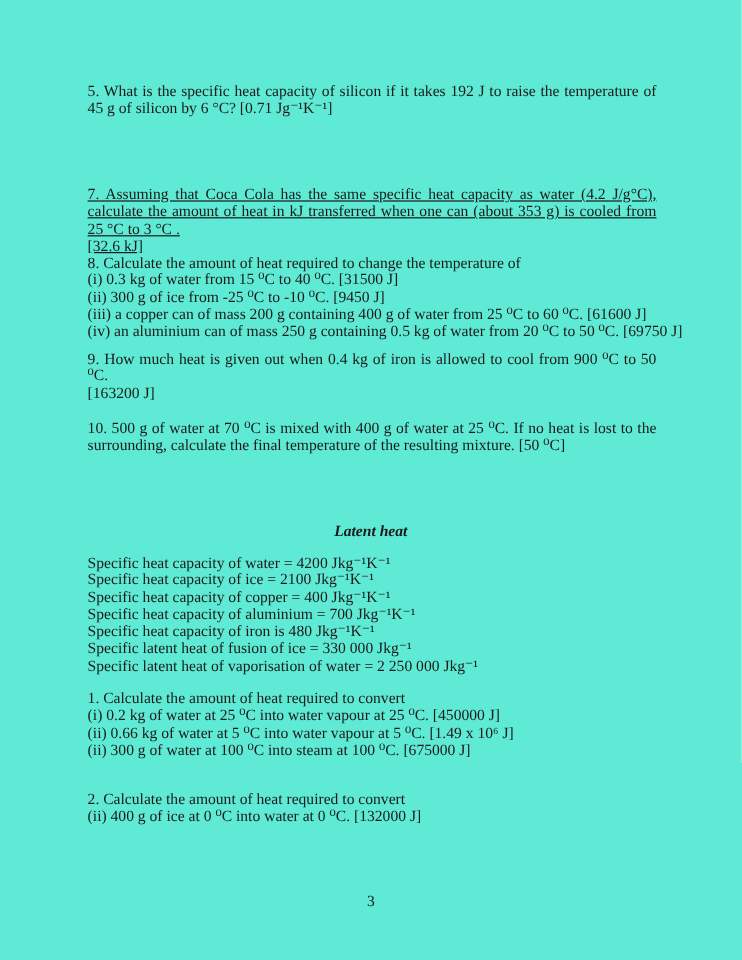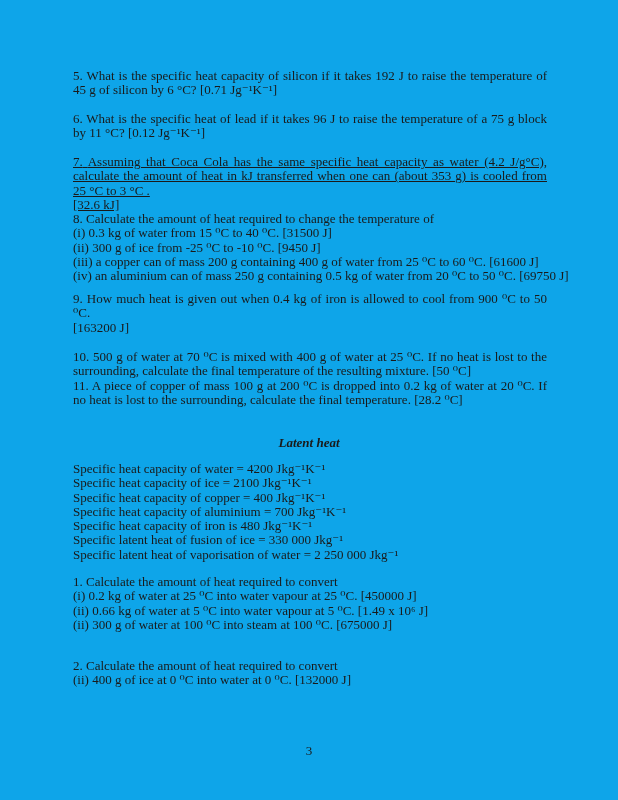--- a/index.html
+++ b/index.html
@@ -1,43 +1,38 @@
 <!DOCTYPE html>
 <html><head>
 <meta charset="utf-8">
 <style>
   html, body { margin: 0; padding: 0; background: #ffffff; }
   body { width: 618px; height: 800px; position: relative; overflow: hidden; }
   .page {
-    position: absolute; left: 0; top: 0; width: 618px; height: 800px; background: #0ea5e9;
+    position: absolute; left: 0; top: 0; width: 618px; height: 800px; background: #5eead4;
     font-family: "Liberation Serif", "DejaVu Serif", serif; color: #1a1a1a;
     font-size: 13px; line-height: 14.3px;
   }
   .block { position: absolute; left: 73px; width: 474px; }
   .just { text-align: justify; text-align-last: left; }
   .line { white-space: nowrap; display: block; }
   .heading { position: absolute; left: 0; width: 618px; text-align: center; font-weight: bold; font-style: italic; }
   .pagenum { position: absolute; left: 0; width: 618px; text-align: center; }
 </style>
 </head>
 <body>
 
 <div class="page">
 
   <div class="block just" style="top:69px;">
     <span>5.</span>
     <span>What is the specific heat capacity of silicon if it takes 192 J to raise the temperature of 45 g of silicon by 6 °C?</span>
     <span>[0.71 Jg⁻¹K⁻¹]</span>
   </div>
 
-  <div class="block just" style="top:112px;">
-    <span>6.</span>
-    <span>What is the specific heat of lead if it takes 96 J to raise the temperature of a 75 g block by 11 °C?</span>
-    <span>[0.12 Jg⁻¹K⁻¹]</span>
-  </div>
 
   <div class="block just" style="top:155px;text-decoration:underline;">
     <span>7.</span>
     <span>Assuming that Coca Cola has the same specific heat capacity as water (4.2 J/g°C), calculate the amount of heat in kJ transferred when one can (about 353 g) is cooled from 25 °C to 3 °C .</span>
     <br><span>[32.6 kJ]</span>
   </div>
 
   <div class="block" style="top:212px;">
     <span class="line">
       <span>8.</span>
@@ -70,25 +65,20 @@
     <span>How much heat is given out when 0.4 kg of iron is allowed to cool from 900 ⁰C to 50 ⁰C.</span>
     <br><span>[163200 J]</span>
   </div>
 
   <div class="block just" style="top:350px;">
     <span>10.</span>
     <span>500 g of water at 70 ⁰C is mixed with 400 g of water at 25 ⁰C. If no heat is lost to the surrounding, calculate the final temperature of the resulting mixture.</span>
     <span>[50 ⁰C]</span>
   </div>
 
-  <div class="block just" style="top:379px;">
-    <span>11.</span>
-    <span>A piece of copper of mass 100 g at 200 ⁰C is dropped into 0.2 kg of water at 20 ⁰C. If no heat is lost to the surrounding, calculate the final temperature.</span>
-    <span>[28.2 ⁰C]</span>
-  </div>
 
   <div class="heading" style="top:436px;">Latent heat</div>
 
   <div class="block" style="top:462px;">
     <span class="line">Specific heat capacity of water = 4200 Jkg⁻¹K⁻¹</span>
     <span class="line">Specific heat capacity of ice = 2100 Jkg⁻¹K⁻¹</span>
     <span class="line">Specific heat capacity of copper = 400 Jkg⁻¹K⁻¹</span>
     <span class="line">Specific heat capacity of aluminium = 700 Jkg⁻¹K⁻¹</span>
     <span class="line">Specific heat capacity of iron is 480 Jkg⁻¹K⁻¹</span>
     <span class="line">Specific latent heat of fusion of ice = 330 000 Jkg⁻¹</span>

